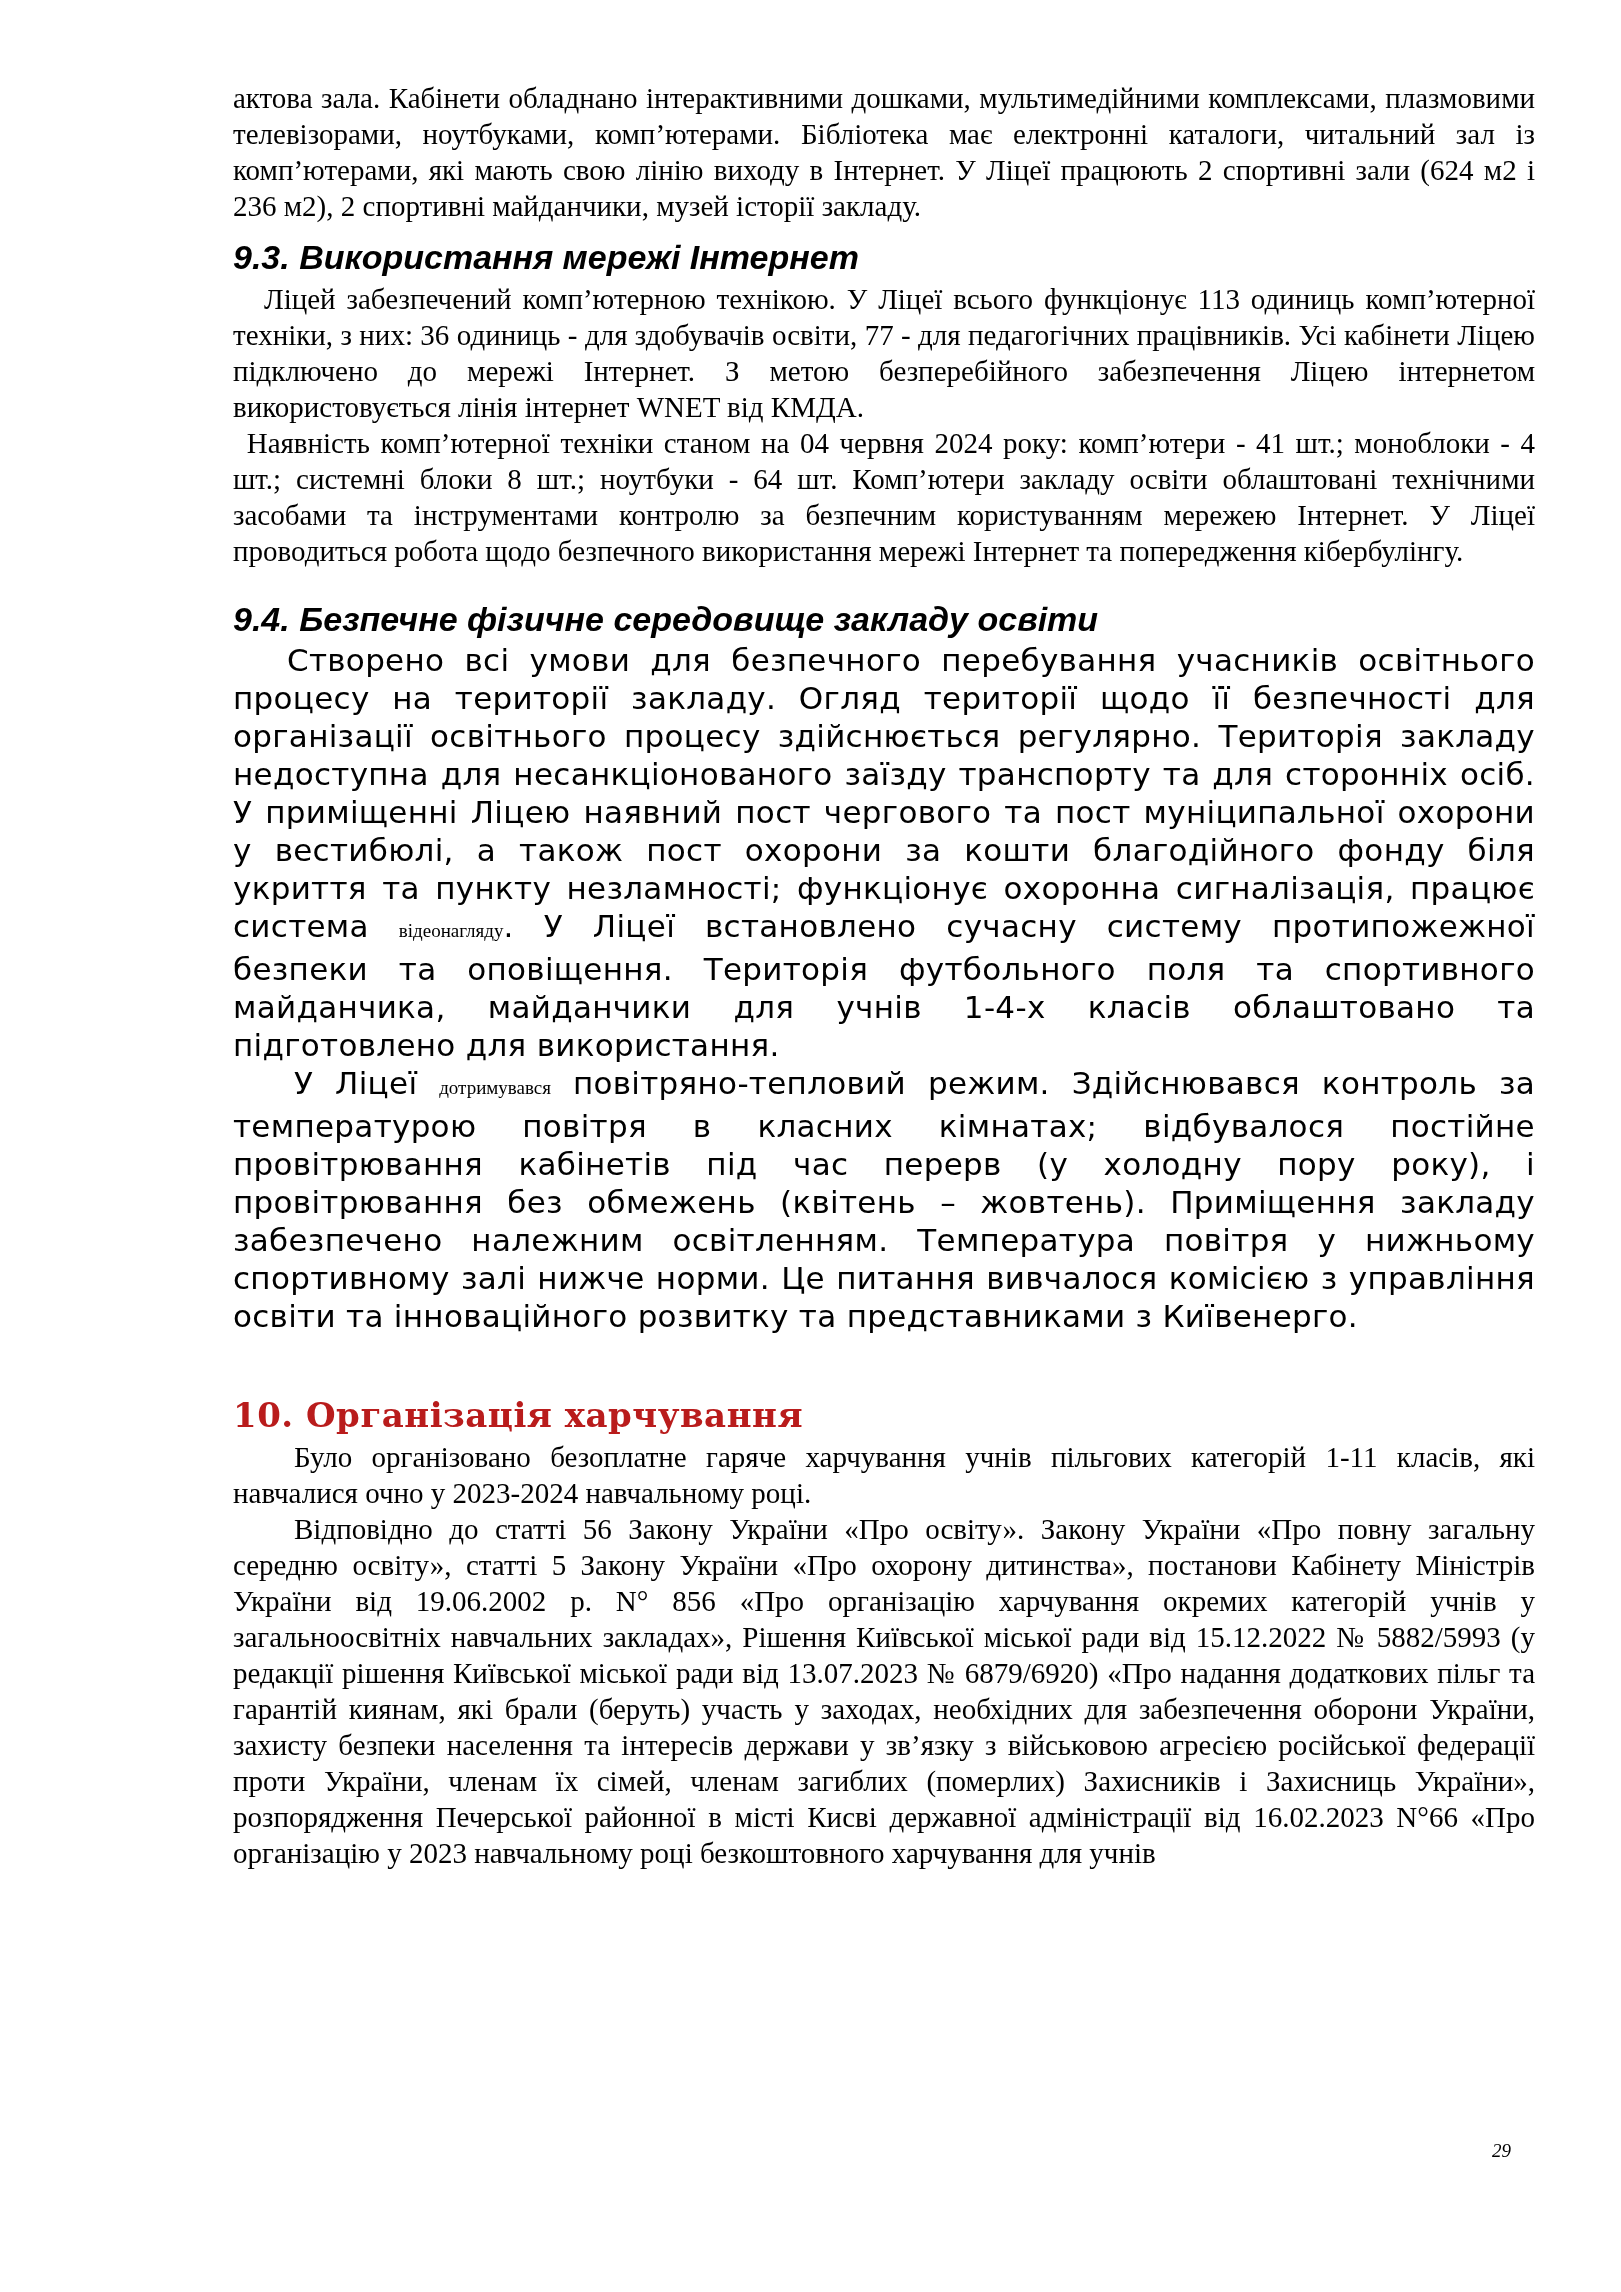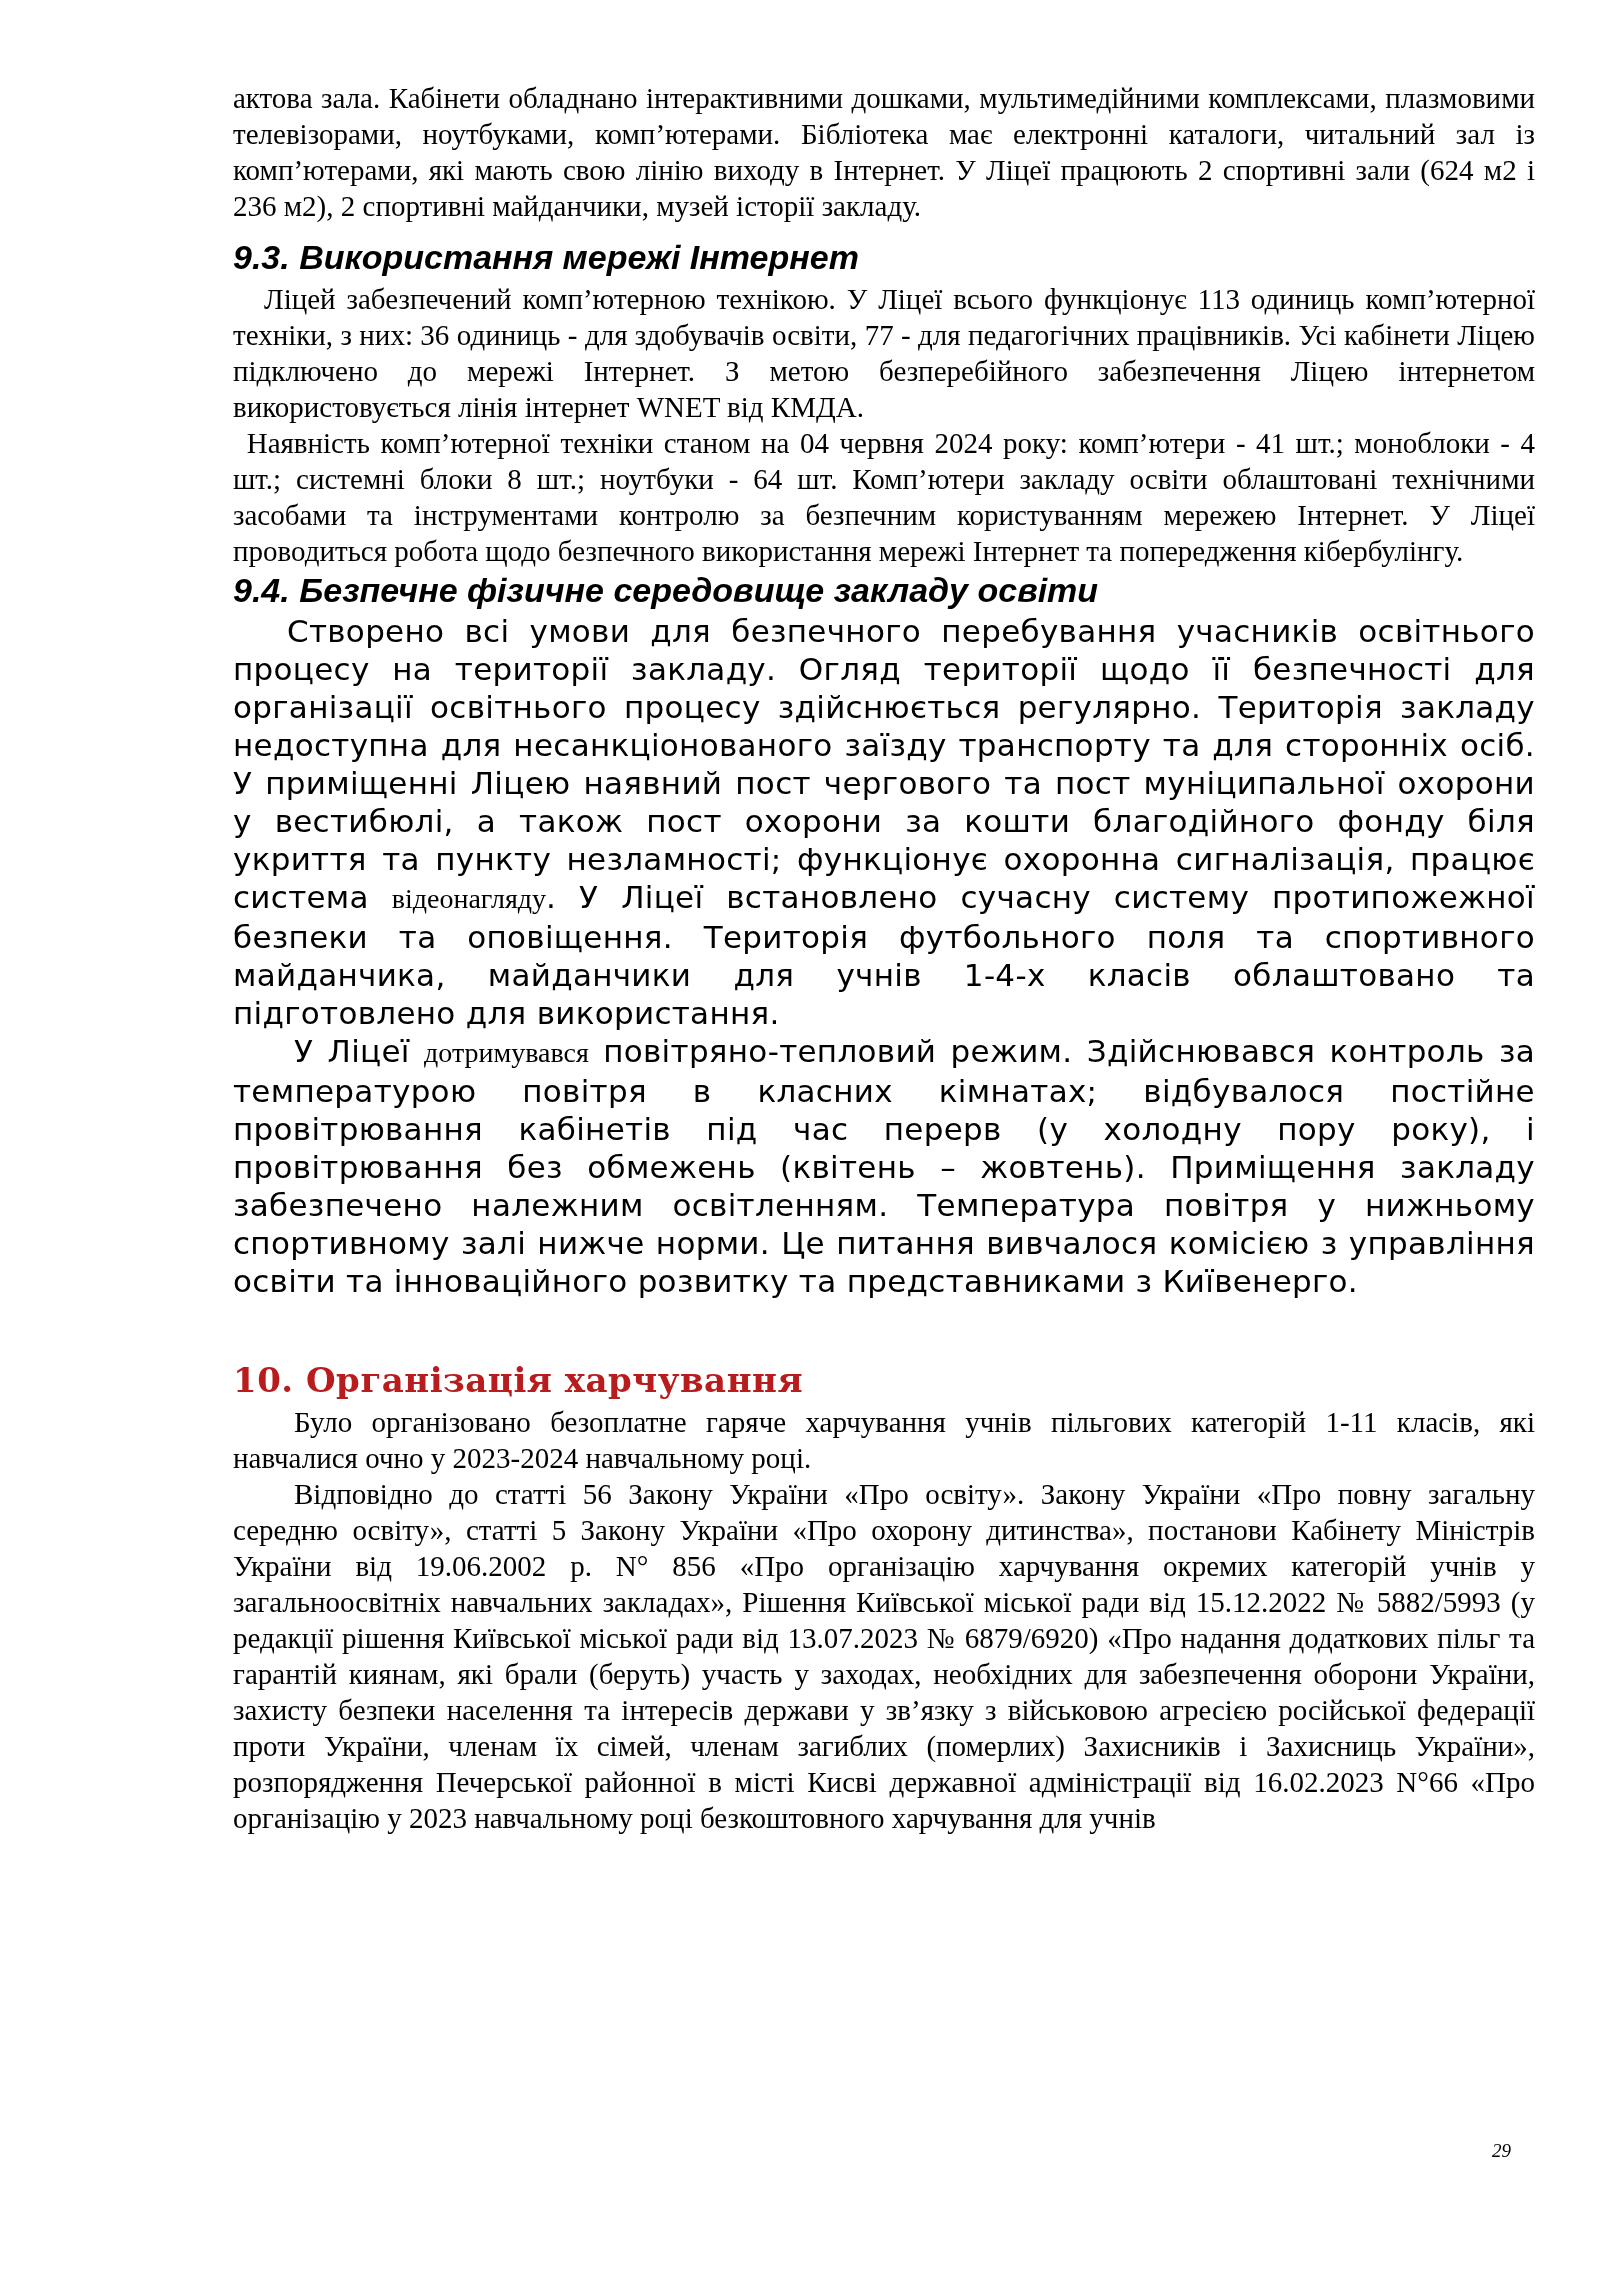--- a/index.html
+++ b/index.html
@@ -7,35 +7,35 @@
   .page { position: absolute; left: 233px; top: 80px; width: 1302px; }
   .serif { font-family: Liberation Serif, serif; font-size: 29px; line-height: 36px; text-align: justify; }
   .sans { font-family: "DejaVu Sans", sans-serif; font-size: 31px; line-height: 38px; text-align: justify; letter-spacing: 0.3px; }
   .h-sec { font-family: "Liberation Sans", sans-serif; font-weight: bold; font-style: italic; font-size: 34px; margin: 0; }
   .h-main { font-family: "DejaVu Serif", serif; font-weight: bold; font-size: 34px; color: #365F91; margin: 0; letter-spacing: 0.5px; }
   p { margin: 0; }
   .ind1 { text-indent: 31px; }
   .ind2 { text-indent: 13.7px; }
   .ind3 { text-indent: 54px; }
   .ind4 { text-indent: 61px; }
-  .small-serif { font-family: "Liberation Serif", serif; font-size: 28px; letter-spacing: 0; }
+  .small-serif { font-family: "Liberation Serif", serif; font-size: 19px; letter-spacing: 0; }
   .page-number { position: absolute; left: 1492px; top: 2140px; font-family: "Liberation Serif", serif; font-size: 19px; font-style: italic; }
 </style>
 </head>
 <body>
 
 <div class="page">
 
   <p class="serif" style="height:144px;">актова зала. Кабінети обладнано  інтерактивними дошками, мультимедійними комплексами, плазмовими телевізорами, ноутбуками, комп’ютерами. Бібліотека має електронні каталоги, читальний зал із комп’ютерами, які мають свою лінію виходу в Інтернет. У Ліцеї працюють 2 спортивні зали  (624 м2 і 236 м2), 2 спортивні майданчики, музей історії закладу.</p>
 
   <h2 class="h-sec" style="margin-top:12px; margin-bottom:2px; line-height:43px;">9.3.   Використання мережі Інтернет</h2>
   <p class="serif ind1">Ліцей  забезпечений комп’ютерною технікою.  У Ліцеї всього функціонує 113 одиниць комп’ютерної техніки,  з них: 36 одиниць - для здобувачів освіти, 77 - для педагогічних працівників. Усі кабінети Ліцею підключено до мережі Інтернет. З метою безперебійного забезпечення Ліцею інтернетом використовується лінія інтернет WNET від КМДА.</p>
   <p class="serif ind2">Наявність комп’ютерної техніки станом на 04 червня 2024 року:  комп’ютери - 41 шт.; моноблоки - 4 шт.; системні блоки 8 шт.; ноутбуки - 64 шт. Комп’ютери закладу освіти облаштовані технічними засобами та інструментами контролю за безпечним користуванням мережею Інтернет. У Ліцеї проводиться робота щодо безпечного використання мережі Інтернет та попередження кібербулінгу.</p>
 
-  <h2 class="h-sec" style="margin-bottom:0; line-height:43px;">9.4. Безпечне фізичне середовище закладу освіти</h2>
+  <h2 class="h-sec" style="margin-top:29px; margin-bottom:0; line-height:43px;">9.4. Безпечне фізичне середовище закладу освіти</h2>
   <p class="sans ind3"><span>Створено всі умови для безпечного перебування учасників освітнього процесу на території закладу. Огляд території щодо її безпечності для організації освітнього процесу здійснюється регулярно. Територія закладу недоступна для несанкціонованого заїзду транспорту та для сторонніх осіб. У приміщенні Ліцею наявний пост чергового та пост муніципальної охорони у вестибюлі, а також пост охорони за кошти благодійного фонду біля укриття та пункту незламності; функціонує охоронна сигналізація, працює система </span><span class="small-serif">відеонагляду</span><span>. У Ліцеї встановлено сучасну систему протипожежної безпеки та оповіщення. Територія футбольного поля та спортивного майданчика, майданчики для учнів 1-4-х класів облаштовано та підготовлено для використання.</span></p>
   <p class="sans ind4"><span>У Ліцеї </span><span class="small-serif">дотримувався</span><span> повітряно-тепловий режим. Здійснювався контроль за температурою повітря в класних кімнатах; відбувалося постійне провітрювання кабінетів під час перерв (у холодну пору року), і провітрювання без обмежень (квітень – жовтень). Приміщення закладу забезпечено належним  освітленням. Температура повітря у нижньому спортивному залі нижче норми. Це питання вивчалося комісією з управління освіти та інноваційного розвитку та представниками з Київенерго.</span></p>
 
   <h1 class="h-main" style="margin-top: 57px; line-height: 47px; color: #b91c1c;">10. Організація харчування</h1>
   <p class="serif ind4">Було організовано безоплатне гаряче харчування учнів пільгових категорій 1-11 класів, які навчалися очно у 2023-2024 навчальному році.</p>
   <p class="serif ind4">Відповідно до статті 56 Закону України «Про освіту». Закону України «Про повну загальну середню освіту», статті 5 Закону України «Про охорону дитинства», постанови Кабінету Міністрів України від 19.06.2002 р. N° 856 «Про організацію харчування окремих категорій учнів у загальноосвітніх навчальних закладах», Рішення Київської міської ради від 15.12.2022 № 5882/5993 (у редакції рішення Київської міської ради від 13.07.2023 № 6879/6920) «Про надання додаткових пільг та гарантій киянам, які брали (беруть) участь у заходах, необхідних для забезпечення оборони України, захисту безпеки населення та інтересів держави у зв’язку з військовою агресією російської федерації проти України, членам їх сімей, членам загиблих (померлих) Захисників і Захисниць України», розпорядження Печерської районної в місті Кисві державної адміністрації від 16.02.2023 N°66 «Про організацію у 2023 навчальному році безкоштовного харчування для учнів</p>
 </div>
 
 <div class="page-number">29</div>
 

